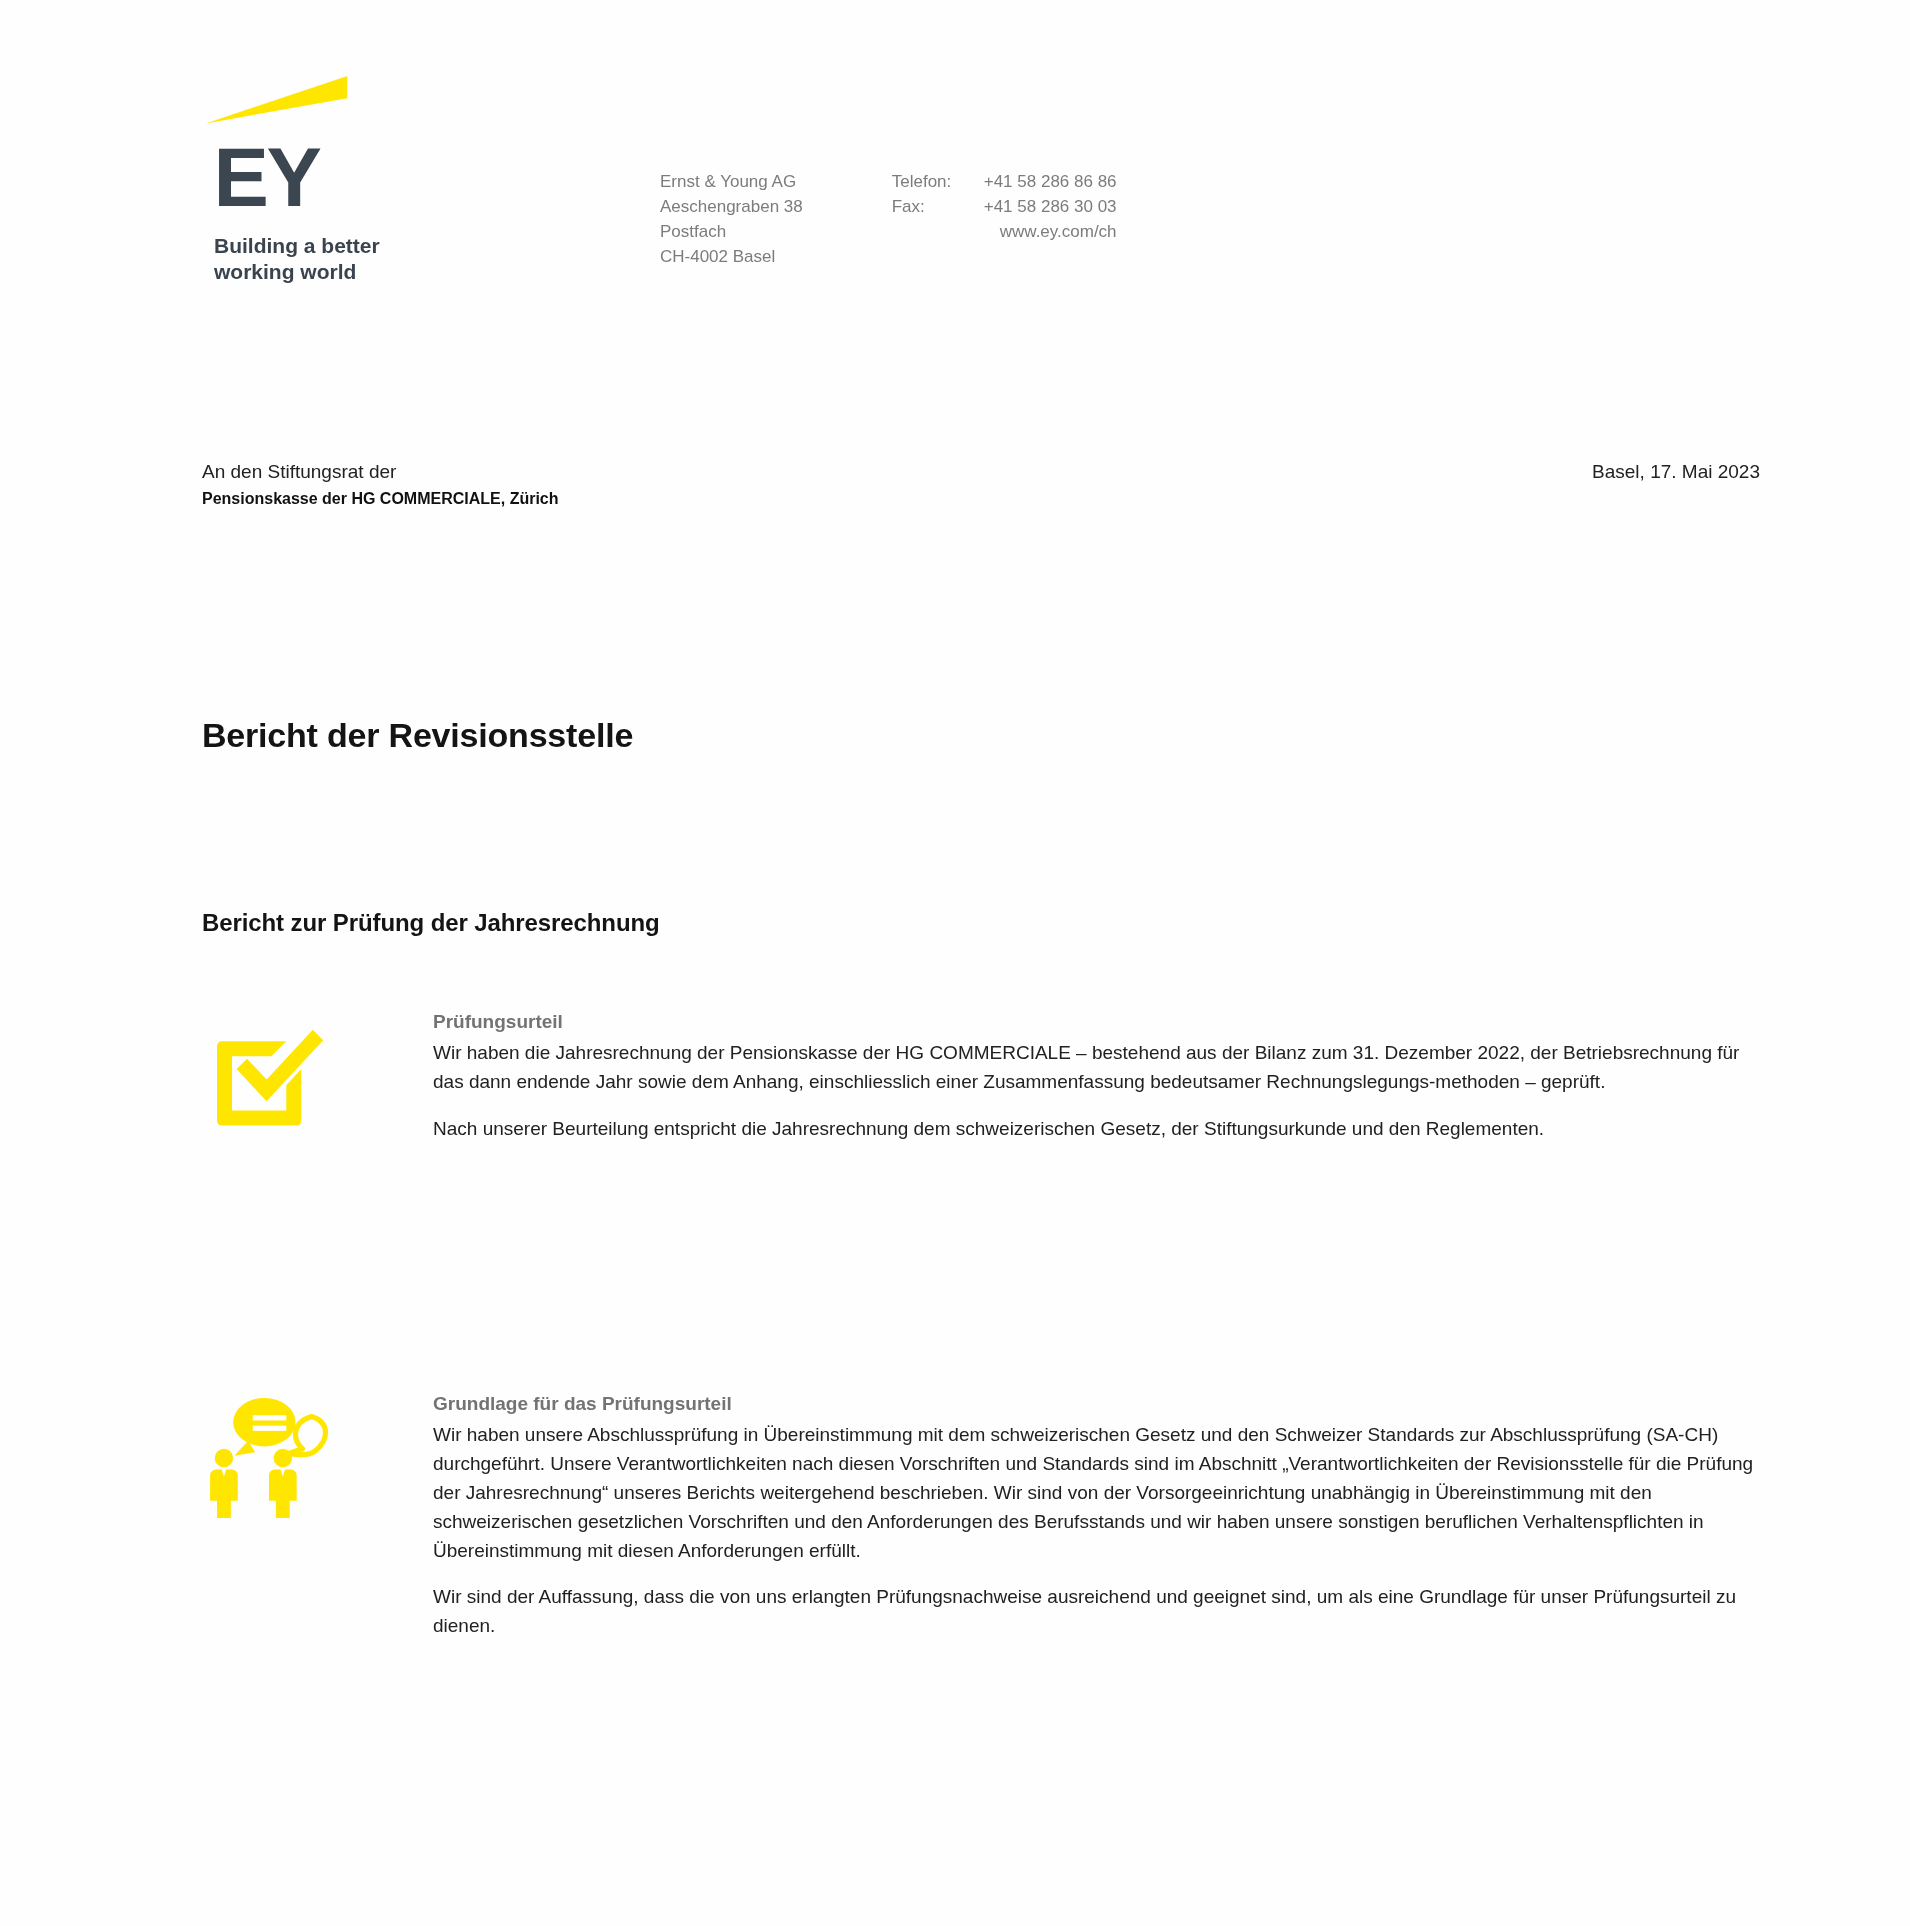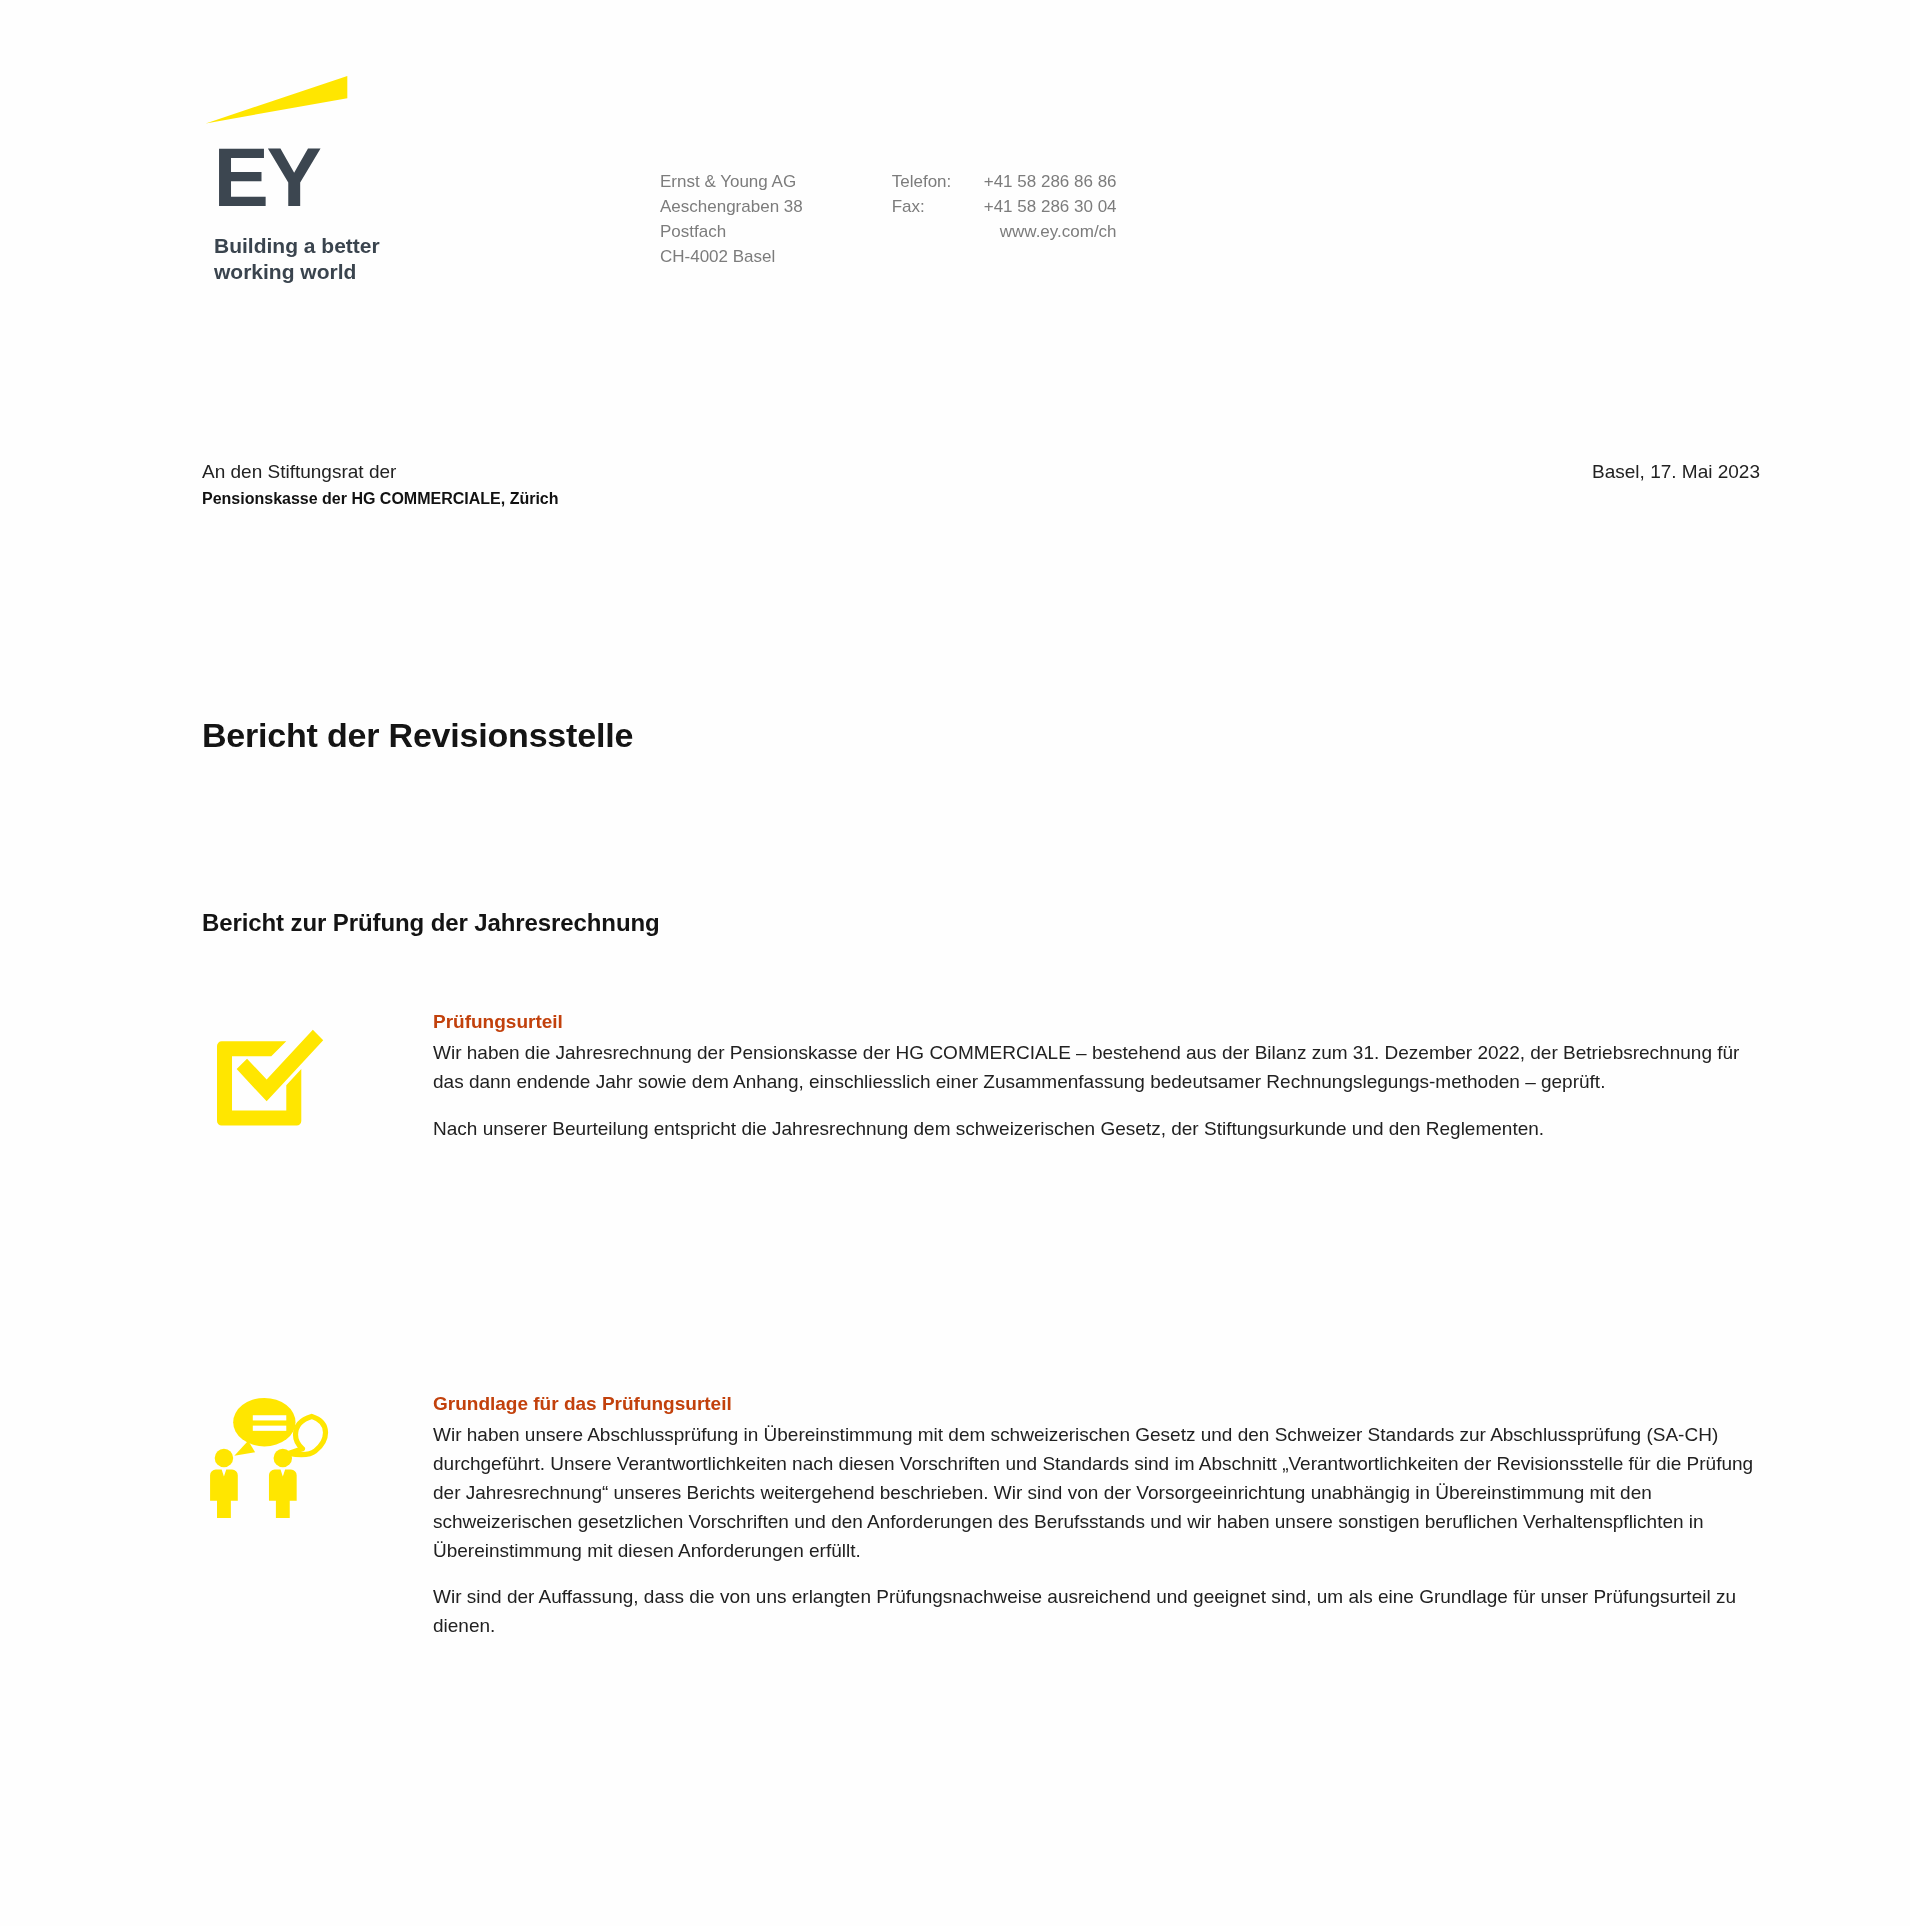--- a/index.html
+++ b/index.html
@@ -153,21 +153,21 @@
     height: 127px;
   }
   .block-icon svg { display: block; width: 100%; height: 100%; }
   .block-body {
     margin-left: 231px;
     width: 1327px;
   }
   .block-heading {
     font-size: 19px;
     font-weight: 700;
-    color: #c2410c;
+    color: #737373;
     line-height: 1.35;
     margin-bottom: 4.6px;
   }
   .block-body p {
     margin: 0 0 17.7px 0;
     font-size: 19px;
     line-height: 1.52;
     color: #212121;
     text-align: left;
   }
@@ -201,21 +201,21 @@
         <div>Postfach</div>
         <div>CH-4002 Basel</div>
       </div>
       <div class="contact-col-comm">
         <div class="comm-row">
           <span class="comm-label">Telefon:</span>
           <span class="comm-value">+41 58 286 86 86</span>
         </div>
         <div class="comm-row">
           <span class="comm-label">Fax:</span>
-          <span class="comm-value">+41 58 286 30 04</span>
+          <span class="comm-value">+41 58 286 30 03</span>
         </div>
         <div class="comm-web">www.ey.com/ch</div>
       </div>
     </div>
   </div>
 
   <div class="addressee-row">
     <div class="addressee-line1">An den Stiftungsrat der</div>
     <div class="addressee-line2">Pensionskasse der HG COMMERCIALE, Zürich</div>
     <div class="date-line">Basel, 17. Mai 2023</div>

